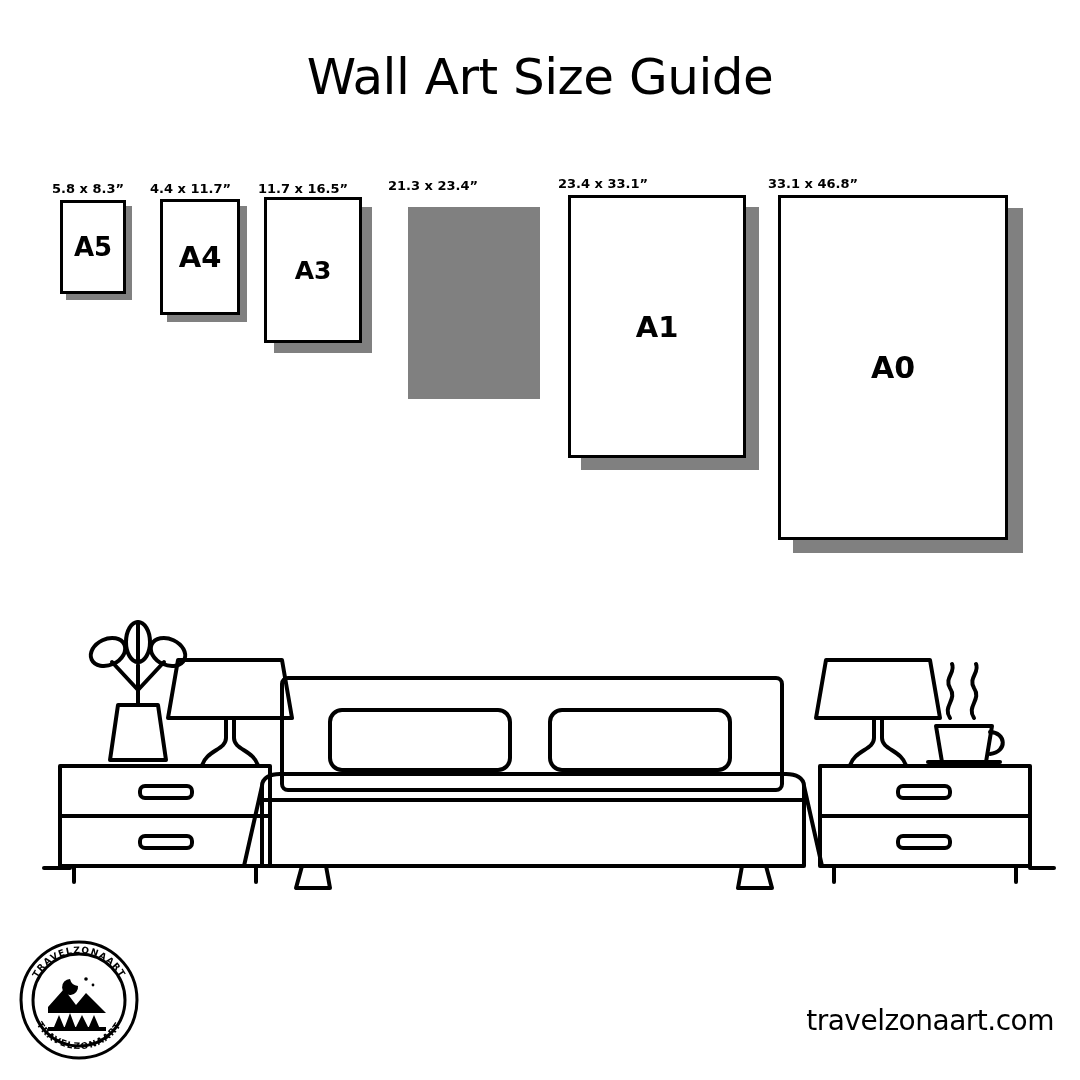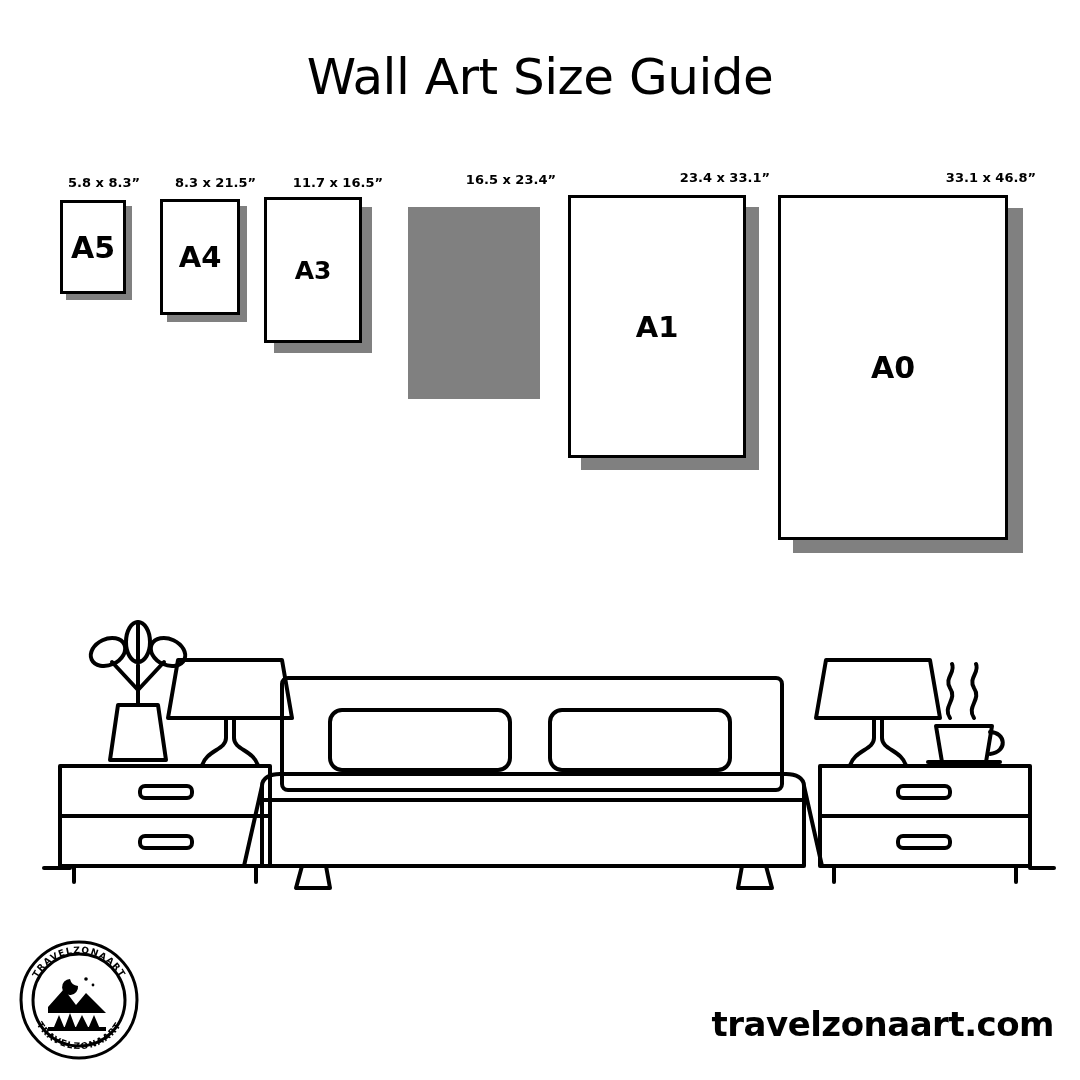--- a/index.html
+++ b/index.html
@@ -35,25 +35,26 @@
     top: 0;
     width: 1080px;
     height: 620px;
   }
   .frame-group {
     position: absolute;
   }
   .frame-label {
     position: absolute;
     width: 100%;
-    text-align: right;
+    text-align: left;
     font-size: 13px;
     font-weight: bold;
     white-space: nowrap;
     left: 0;
+    margin-top: 6px;
   }
   .frame-shadow {
     position: absolute;
     background: #808080;
   }
   .frame-box {
     position: absolute;
     background: #ffffff;
     border: 3px solid #000000;
     box-sizing: border-box;
@@ -80,58 +81,58 @@
     position: absolute;
     left: 14px;
     top: 935px;
     width: 130px;
     height: 130px;
   }
   #site-url {
     position: absolute;
     right: 26px;
     top: 1004px;
-    font-size: 34px;
-    font-weight: bold;
+    font-size: 28px;
+    font-weight: normal;
     letter-spacing: -0.5px;
   }
 </style>
 </head>
 <body>
 
 <div id="page-title">Wall Art Size Guide</div>
 
 <div id="frames">
 
   <div class="frame-group" style="left:52px; top:175px; width:88px; height:130px;">
     <div class="frame-label" style="top:0;">5.8 x 8.3”</div>
     <div class="frame-shadow" style="left:14px; top:31px; width:66px; height:94px;"></div>
     <div class="frame-box" style="left:8px; top:25px; width:66px; height:94px;">
-      <span class="frame-name" style="font-size:30px;">A5</span>
+      <span class="frame-name" style="font-size:26px;">A5</span>
     </div>
   </div>
 
   <div class="frame-group" style="left:150px; top:175px; width:106px; height:150px;">
-    <div class="frame-label" style="top:0;">8.3 x 21.5”</div>
+    <div class="frame-label" style="top:0;">4.4 x 11.7”</div>
     <div class="frame-shadow" style="left:17px; top:31px; width:80px; height:116px;"></div>
     <div class="frame-box" style="left:10px; top:24px; width:80px; height:116px;">
       <span class="frame-name" style="font-size:29px;">A4</span>
     </div>
   </div>
 
   <div class="frame-group" style="left:258px; top:175px; width:125px; height:210px;">
     <div class="frame-label" style="top:0;">11.7 x 16.5”</div>
     <div class="frame-shadow" style="left:16px; top:32px; width:98px; height:146px;"></div>
     <div class="frame-box" style="left:6px; top:22px; width:98px; height:146px;">
       <span class="frame-name" style="font-size:25px;">A3</span>
     </div>
   </div>
 
   <div class="frame-group" style="left:388px; top:172px; width:168px; height:255px;">
-    <div class="frame-label" style="top:0;">16.5 x 23.4”</div>
+    <div class="frame-label" style="top:0;">21.3 x 23.4”</div>
     <div class="frame-shadow" style="left:20px; top:35px; width:132px; height:192px;"></div>
   </div>
 
   <div class="frame-group" style="left:558px; top:170px; width:212px; height:330px;">
     <div class="frame-label" style="top:0;">23.4 x 33.1”</div>
     <div class="frame-shadow" style="left:23px; top:37px; width:178px; height:263px;"></div>
     <div class="frame-box" style="left:10px; top:25px; width:178px; height:263px;">
       <span class="frame-name" style="font-size:29px;">A1</span>
     </div>
   </div>

